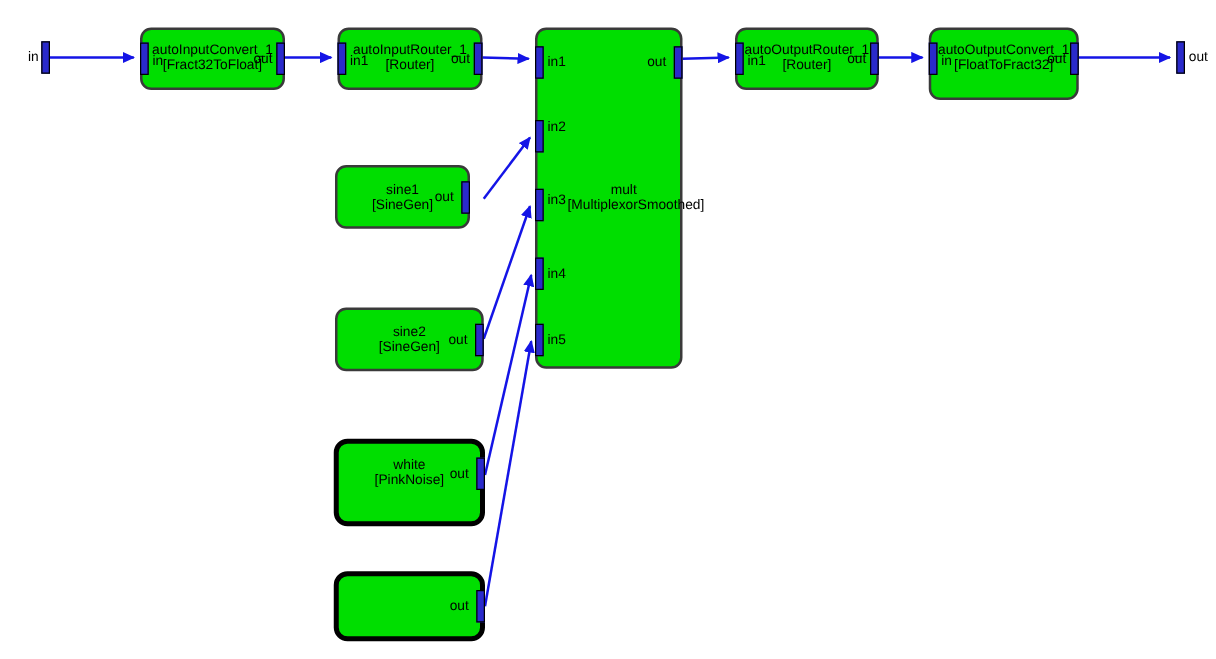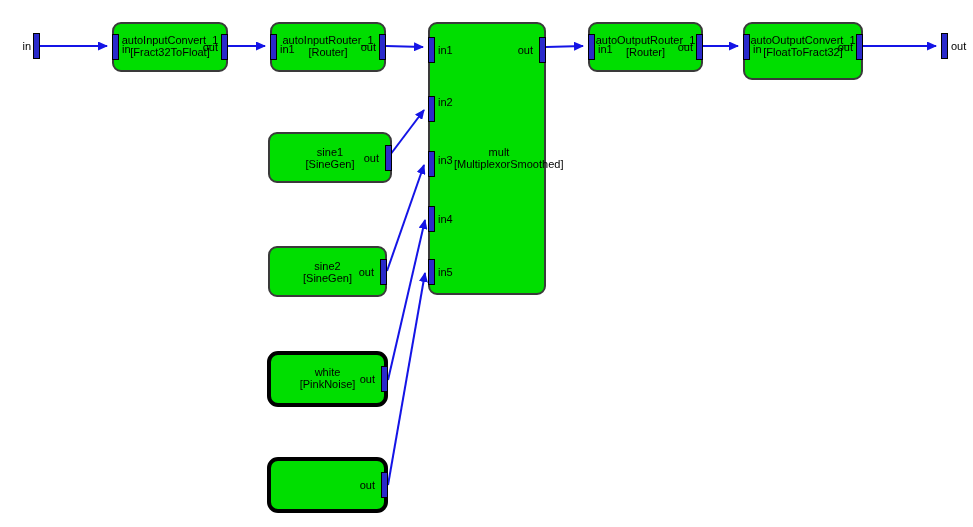--- a/index.html
+++ b/index.html
@@ -111,39 +111,39 @@
     </div>
     <div class="pinbar left" style="top:10px;"></div>
     <div class="pinbar right" style="top:10px;"></div>
     <div class="pinlabel" style="left:8px;top:19px;">in</div>
     <div class="pinlabel" style="right:8px;top:17px;">out</div>
   </div>
 
   <div class="iopin" style="left:941px;top:33px;"></div>
   <div class="iolabel" style="left:951px;top:40px;">out</div>
 
-  <div class="block" style="left:268px;top:132px;width:124px;height:51px;">
+  <div class="block" style="left:268px;top:132px;width:108px;height:51px;">
     <div class="titlebox" style="top:12px;">
       <div>sine1</div>
       <div>[SineGen]</div>
     </div>
     <div class="pinbar right" style="top:11px;"></div>
     <div class="pinlabel" style="right:11px;top:18px;">out</div>
   </div>
 
   <div class="block" style="left:268px;top:246px;width:119px;height:51px;">
     <div class="titlebox" style="top:12px;">
       <div>sine2</div>
       <div>[SineGen]</div>
     </div>
     <div class="pinbar right" style="top:11px;"></div>
     <div class="pinlabel" style="right:11px;top:18px;">out</div>
   </div>
 
-  <div class="block thick" style="left:267px;top:351px;width:121px;height:56px;">
+  <div class="block thick" style="left:267px;top:351px;width:121px;height:70px;">
     <div class="titlebox" style="top:11px;">
       <div>white</div>
       <div>[PinkNoise]</div>
     </div>
     <div class="pinbar right" style="top:11px;right:-4px;"></div>
     <div class="pinlabel" style="right:9px;top:18px;">out</div>
   </div>
 
   <div class="block thick" style="left:267px;top:457px;width:121px;height:56px;">
     <div class="pinbar right" style="top:11px;right:-4px;"></div>

